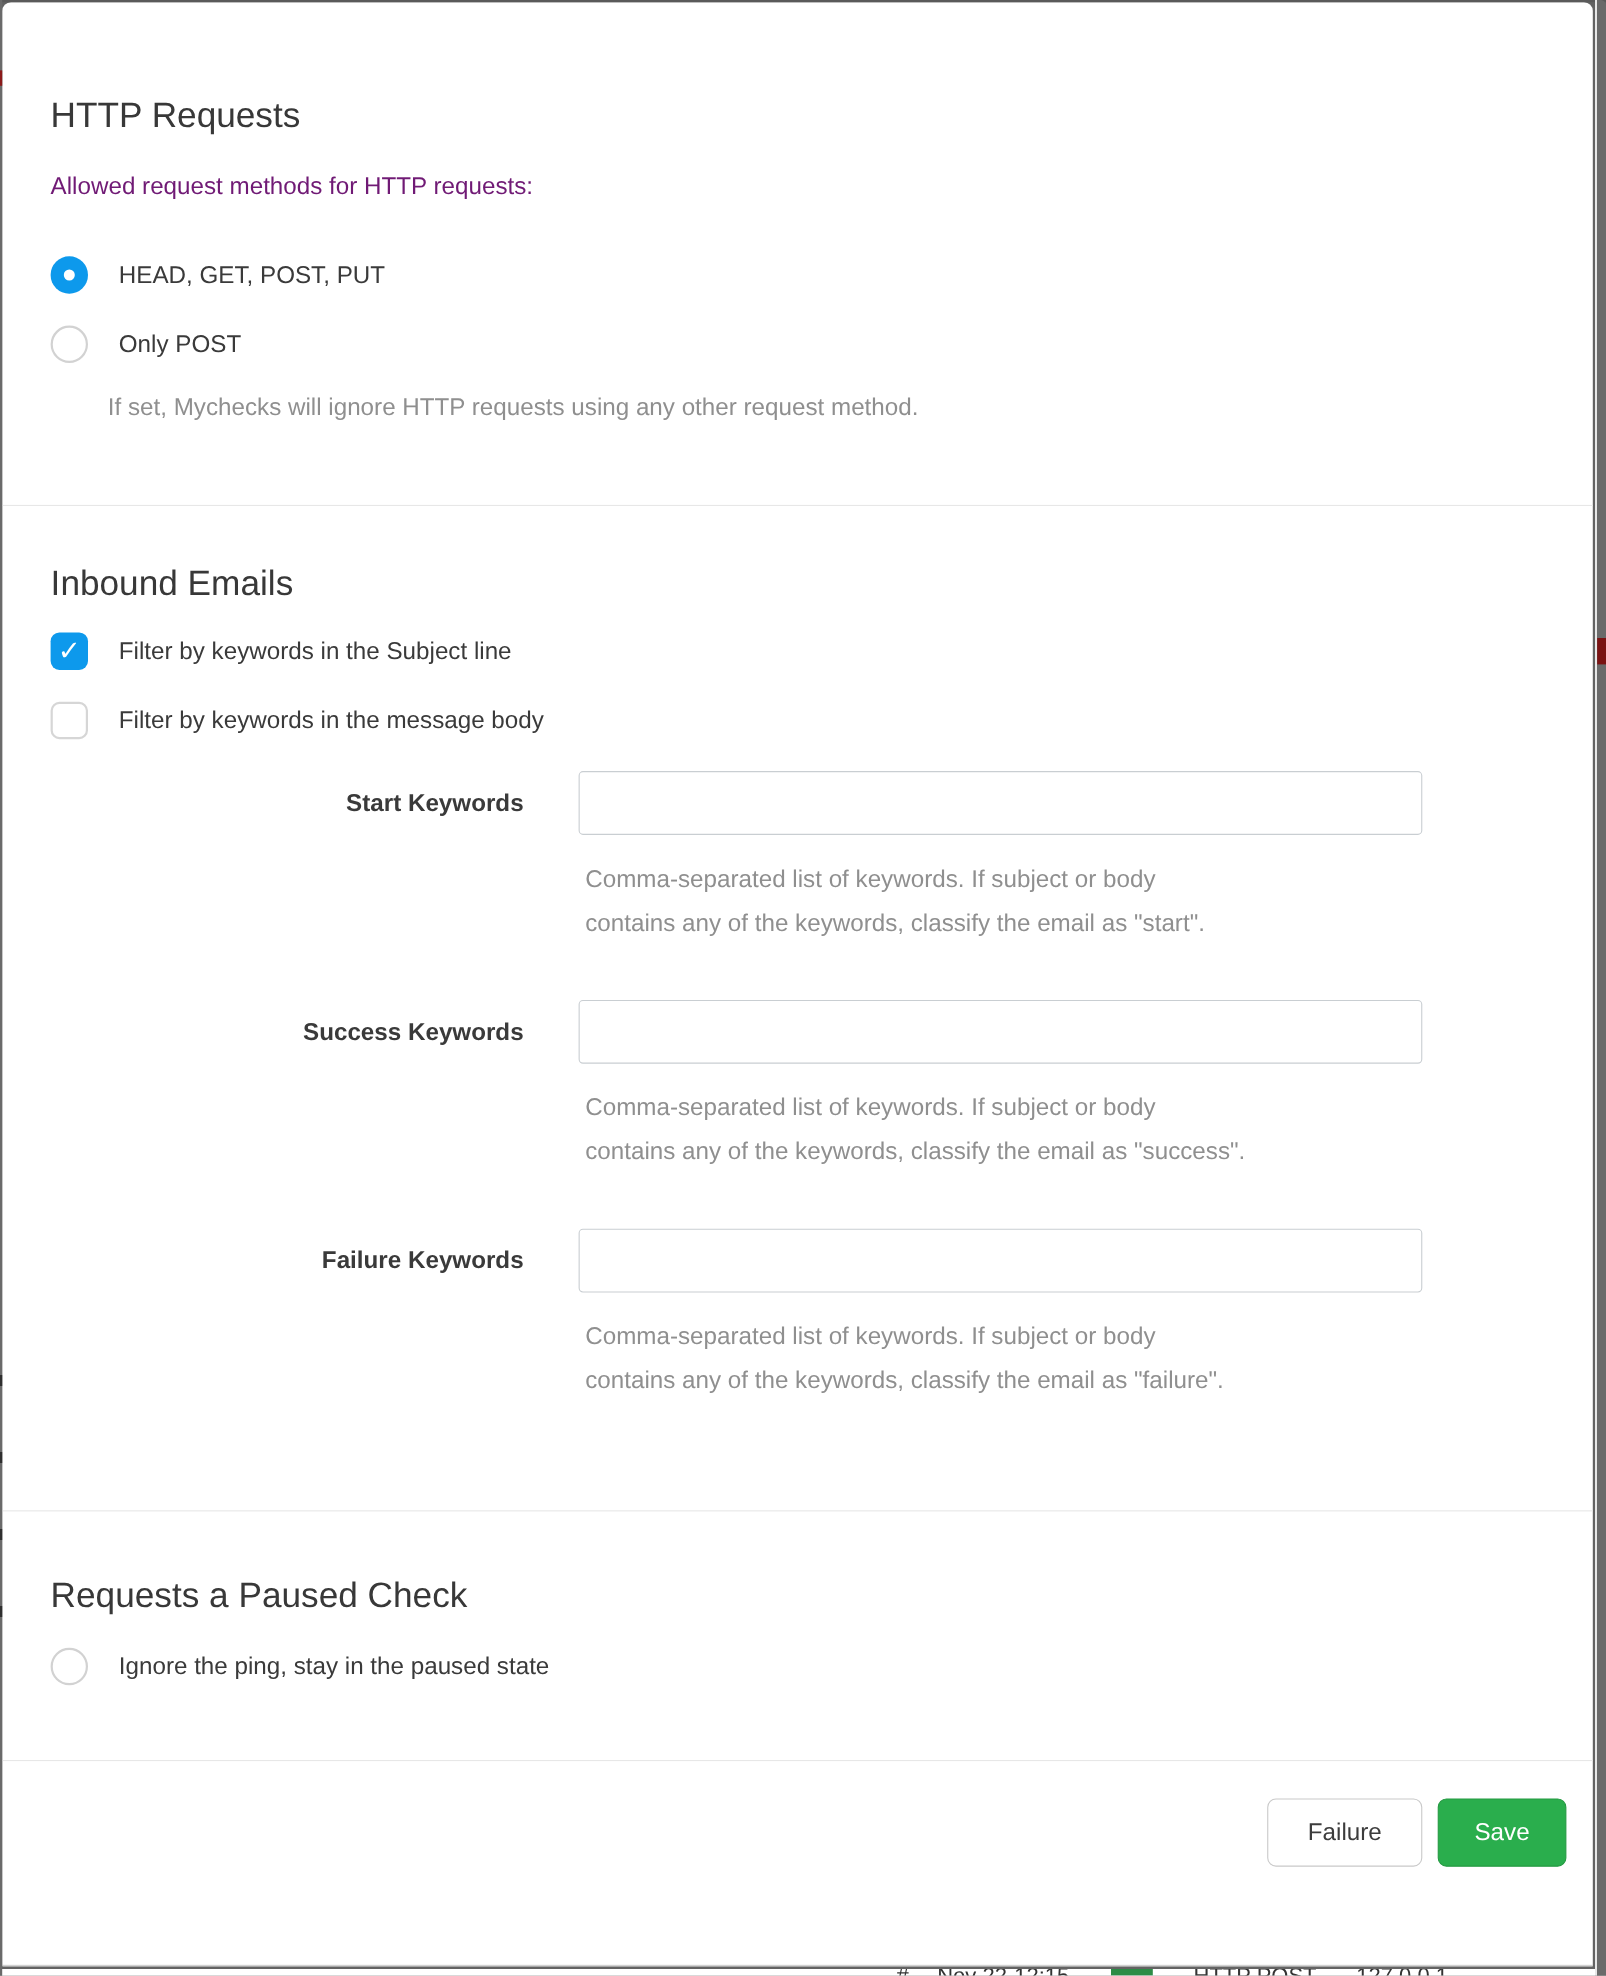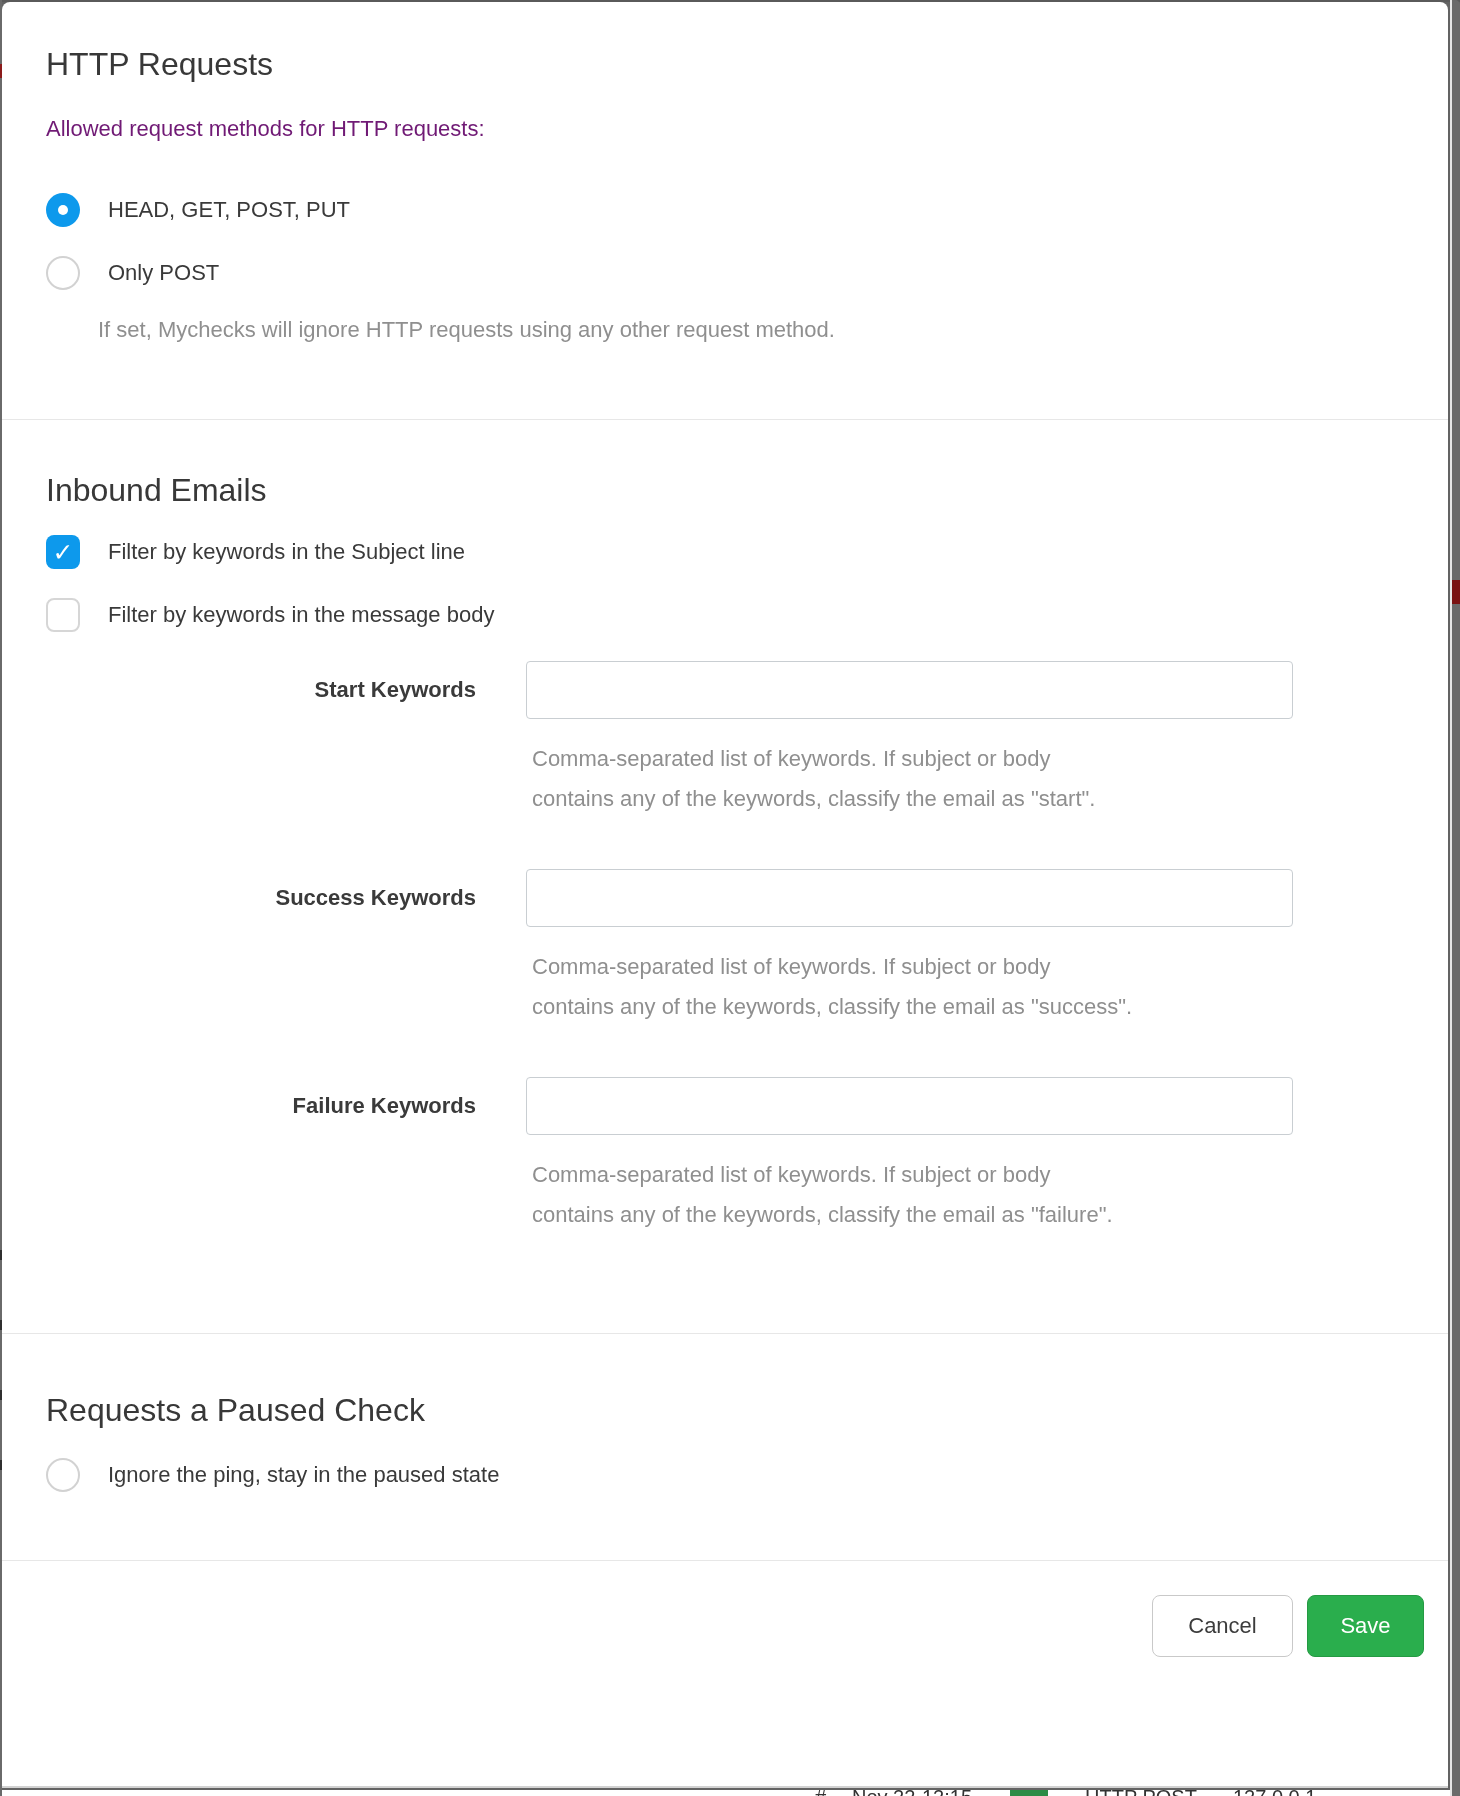--- a/index.html
+++ b/index.html
@@ -62,21 +62,21 @@
   .frag.l2 { left:0; top:1320px; width:2px; height:10px; }
   .frag.l3 { left:0; top:1390px; width:2px; height:10px; }
   .frag.l4 { left:0; top:1460px; width:2px; height:10px; }
 
   .bottom-sliver { position:absolute; left:2px; top:1790px; width:1448px; height:6px;
                    background:#fff; overflow:hidden; }
   .bottom-sliver span { position:absolute; top:-4px; font-size:20px; color:#333; white-space:nowrap; }
   .bs-badge { position:absolute; left:1008px; top:0; width:38px; height:6px; background:#2c8c46; }
 
   
-  .m-title1    { padding-top:42px; }
+  .m-title1    { padding-top:42px;margin-top:40px; }
   .m-intro1    { margin-top:30px; }
   .m-r1        { margin-top:48px; }
   .m-r2        { margin-top:27px; }
   .m-help1     { margin-top:24px; }
   .m-div1      { margin-top:74px; }
   .m-title2    { margin-top:50px; }
   .m-cb1       { margin-top:24px; }
   .m-cb2       { margin-top:27px; }
   .m-frow      { margin-top:28px; }
   .m-fhelp     { margin-top:20px; }
@@ -160,21 +160,21 @@
 
     <div class="opt-row m-r4">
       <div class="radio off"></div>
       <div class="opt-label">Ignore the ping, stay in the paused state</div>
     </div>
   </div>
 
   <div class="divider m-div3"></div>
 
   <div class="footer">
-    <div class="btn btn-cancel">Cancel</div>
+    <div class="btn btn-cancel">Failure</div>
     <div class="btn btn-save">Save</div>
   </div>
 
 </div>
 
 <div class="edge-top"></div>
 <div class="edge-left"></div>
 <div class="scroll-strip"></div>
 <div class="frag red-left"></div>
 <div class="frag red-right"></div>

